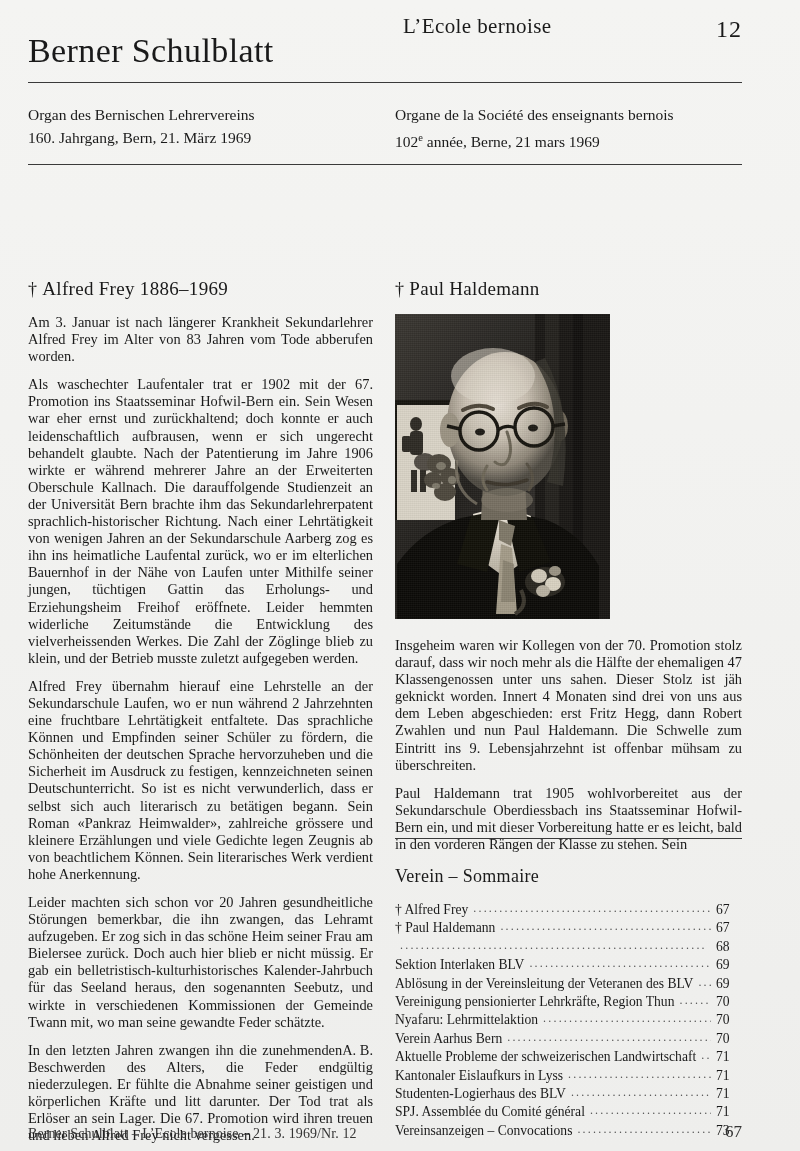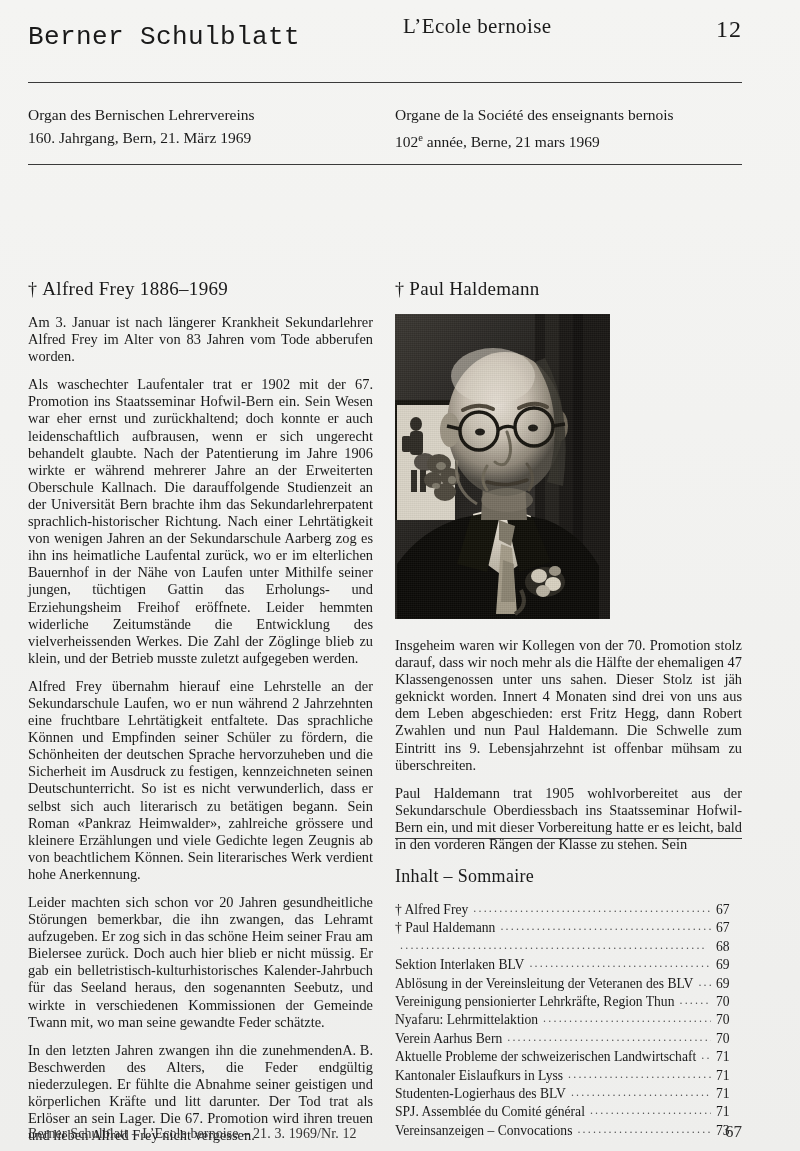--- a/index.html
+++ b/index.html
@@ -25,25 +25,24 @@
   .masthead {
     position: absolute;
     left: 28px;
     top: 14px;
     width: 714px;
     height: 50px;
   }
   .mast-de {
     position: absolute;
     left: 0;
-    top: 8px;
-    font-size: 26px;
+    top: 18px;
+    font-size: 34px;
     letter-spacing: 0.4px;
     white-space: nowrap;
-    font-family: Liberation Mono, monospace;
   }
   .mast-fr {
     position: absolute;
     left: 375px;
     top: 0;
     font-size: 21px;
     letter-spacing: 0.4px;
     white-space: nowrap;
   }
   .mast-num {
@@ -371,21 +370,21 @@
       </svg>
       <div class="grain"></div>
     </div>
 
     <p class="body">Insgeheim waren wir Kollegen von der 70. Promotion stolz darauf, dass wir noch mehr als die Hälfte der ehemaligen 47 Klassengenossen unter uns sahen. Dieser Stolz ist jäh geknickt worden. Innert 4 Monaten sind drei von uns aus dem Leben abgeschieden: erst Fritz Hegg, dann Robert Zwahlen und nun Paul Haldemann. Die Schwelle zum Eintritt ins 9. Lebensjahrzehnt ist offenbar mühsam zu überschreiten.</p>
     <p class="body">Paul Haldemann trat 1905 wohlvorbereitet aus der Sekundarschule Oberdiessbach ins Staatsseminar Hofwil-Bern ein, und mit dieser Vorbereitung hatte er es leicht, bald in den vorderen Rängen der Klasse zu stehen. Sein</p>
   </div>
 
   <div class="toc-rule"></div>
   <div class="toc">
-    <h3 class="toc-title">Inhalt – Sommaire</h3>
+    <h3 class="toc-title">Verein – Sommaire</h3>
     <ul class="toc-list">
       <li>
         <span class="toc-label">† Alfred Frey</span>
         <span class="toc-dots">...........................................................</span>
         <span class="toc-page">67</span>
       </li>
       <li>
         <span class="toc-label">† Paul Haldemann</span>
         <span class="toc-dots">...........................................................</span>
         <span class="toc-page">67</span>

